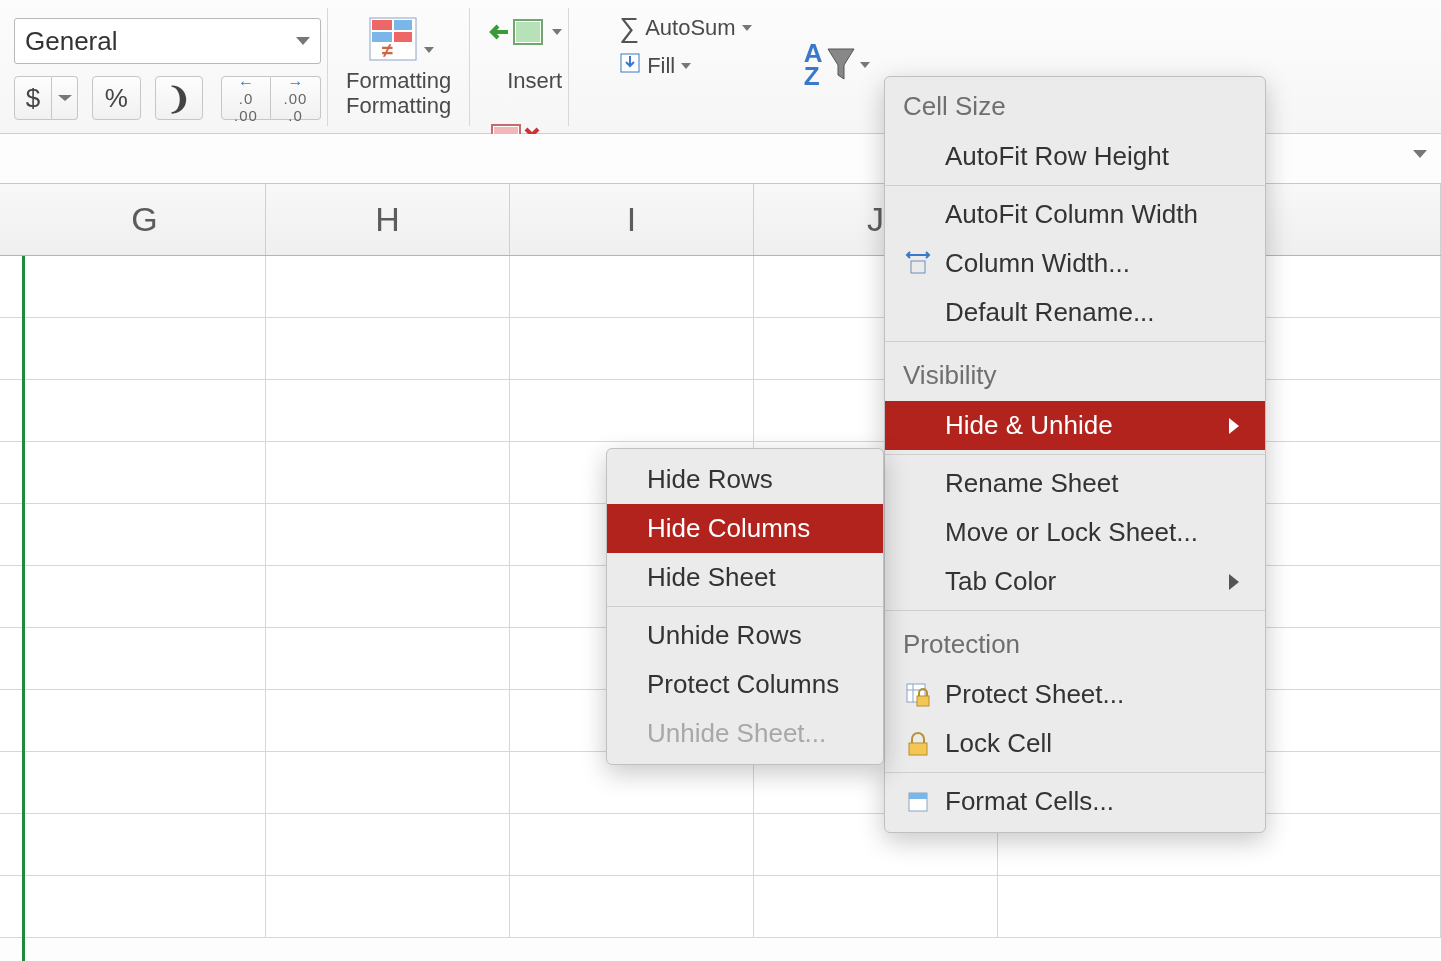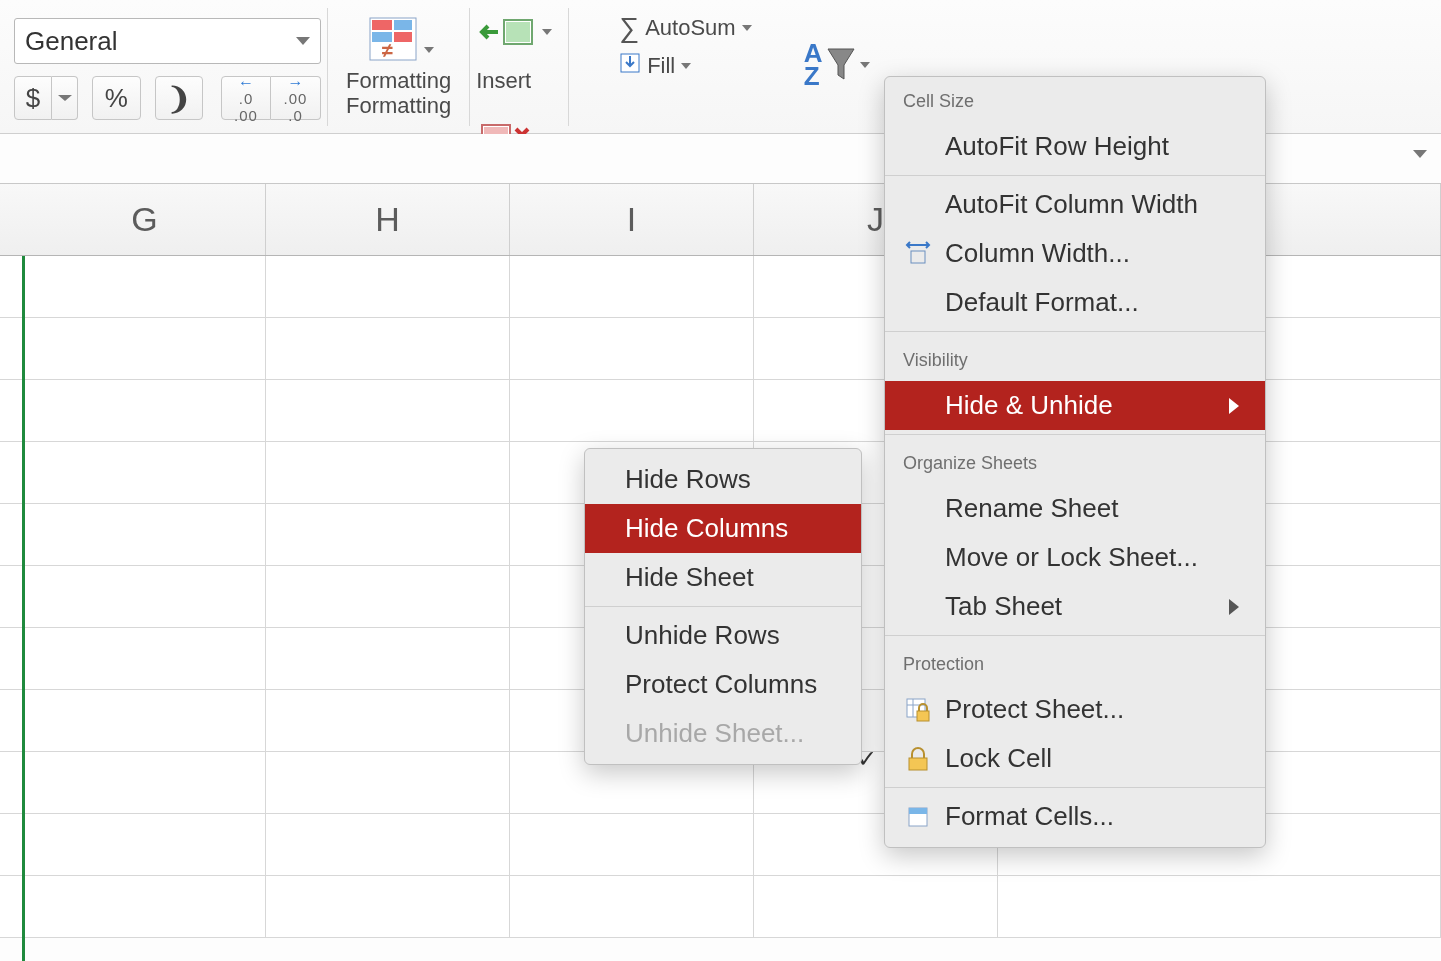--- a/index.html
+++ b/index.html
@@ -80,21 +80,21 @@
   
   .biggroup { display:flex; gap:12px; }
   .bigitem { display:flex; flex-direction:column; align-items:center; justify-content:flex-start; padding:4px 4px 0 4px;}
   .bigicon { width:58px; height:54px; display:flex; align-items:center; justify-content:center; position:relative;}
   .bigicon-wrap { display:flex; align-items:center; gap:2px;}
   .tiny-caret { width:0;height:0;border-left:5px solid transparent;border-right:5px solid transparent;border-top:6px solid #777; margin-top:22px;}
   .biglabel { font-size:22px; color:#4a4a4a; text-align:center; line-height:1.15; margin-top:2px;}
 
   
   .midgroup { display:flex; gap:20px; padding:0 14px;}
-  .miditem { display:flex; flex-direction:column; align-items:flex-start; width:86px;}
+  .miditem { display:flex; flex-direction:column; align-items:flex-end; width:86px;}
   .midicon { width:76px; height:48px; display:flex; align-items:center; justify-content:center;}
   .miditem .biglabel { margin-top:12px; }
 
   
   .formatbtn {
     width:86px; height:76px;
     background:linear-gradient(#eaeaea,#dcdcdc);
     border:1px solid #b9b9b9;
     border-radius:5px;
     display:flex; align-items:center; justify-content:center; gap:6px;
@@ -157,21 +157,21 @@
     border:1px solid #c0c0c0;
     border-radius:6px;
     box-shadow:0 8px 26px rgba(0,0,0,.22);
     font-size:26px;
     color:#333;
     padding:0;
   }
   .menu .section-title {
     padding:14px 18px 10px 18px;
     color:#6f6f6f;
-    font-size:18px;
+    font-size:26px;
   }
   .menu .item {
     padding:9px 26px 9px 60px;
     display:flex; align-items:center; gap:14px;
     position:relative;
   }
   .menu .item .lefticon { position:absolute; left:18px; width:30px; display:flex; justify-content:center;}
   .menu .item.hover {
     background:#b3231e;
     color:#fff;
@@ -182,21 +182,21 @@
     border-top:8px solid transparent;
     border-bottom:8px solid transparent;
     border-left:10px solid #555;
   }
   .menu .item.hover .chev { border-left-color:#fff; }
   .menu .sep {
     height:1px; background:#cfcfcf; margin:4px 0;
   }
   .menu .item.disabled { color:#a8a8a8; }
   #format-menu { left:884px; top:76px; width:382px; padding-bottom:6px;}
-  #hide-menu { left:584px; top:448px; width:278px; padding:6px 0;}
+  #hide-menu { left:606px; top:448px; width:278px; padding:6px 0;}
 
   #hide-menu .item { padding-left:40px; font-size:26px;}
 </style>
 </head>
 <body>
 
 <div class="ribbon">
 
   <div class="group numfmt">
     <div class="combo btn3d">
@@ -478,38 +478,37 @@
   <div class="item">
     <span class="lefticon">
         <svg width="26" height="26">
           <rect x="6" y="10" width="14" height="12" fill="none" stroke="#6b8fbf"></rect>
           <path d="M2 4 L24 4 M5 1 L2 4 L5 7 M21 1 L24 4 L21 7" stroke="#3a78c8" stroke-width="2" fill="none"></path>
         </svg>
       </span>
     <span>Column Width...</span>
   </div>
   <div class="item">
-      <span>Default Format...</span>
+      <span>Default Rename...</span>
     </div>
   <div class="sep"></div>
   <div class="section-title">Visibility</div>
   <div class="item hover">
     <span>Hide &amp; Unhide</span>
     <span class="chev"></span>
   </div>
   <div class="sep"></div>
-  <div class="section-title">Organize Sheets</div>
   <div class="item">
       <span>Rename Sheet</span>
     </div>
   <div class="item">
       <span>Move or Lock Sheet...</span>
     </div>
   <div class="item">
-    <span>Tab Sheet</span>
+    <span>Tab Color</span>
     <span class="chev"></span>
   </div>
   <div class="sep"></div>
   <div class="section-title">Protection</div>
   <div class="item">
     <span class="lefticon">
         <svg width="26" height="26">
           <rect x="2" y="2" width="18" height="18" fill="#fff" stroke="#8aa4c8"></rect>
           <line x1="2" y1="8" x2="20" y2="8" stroke="#8aa4c8"></line>
           <line x1="8" y1="2" x2="8" y2="20" stroke="#8aa4c8"></line>

